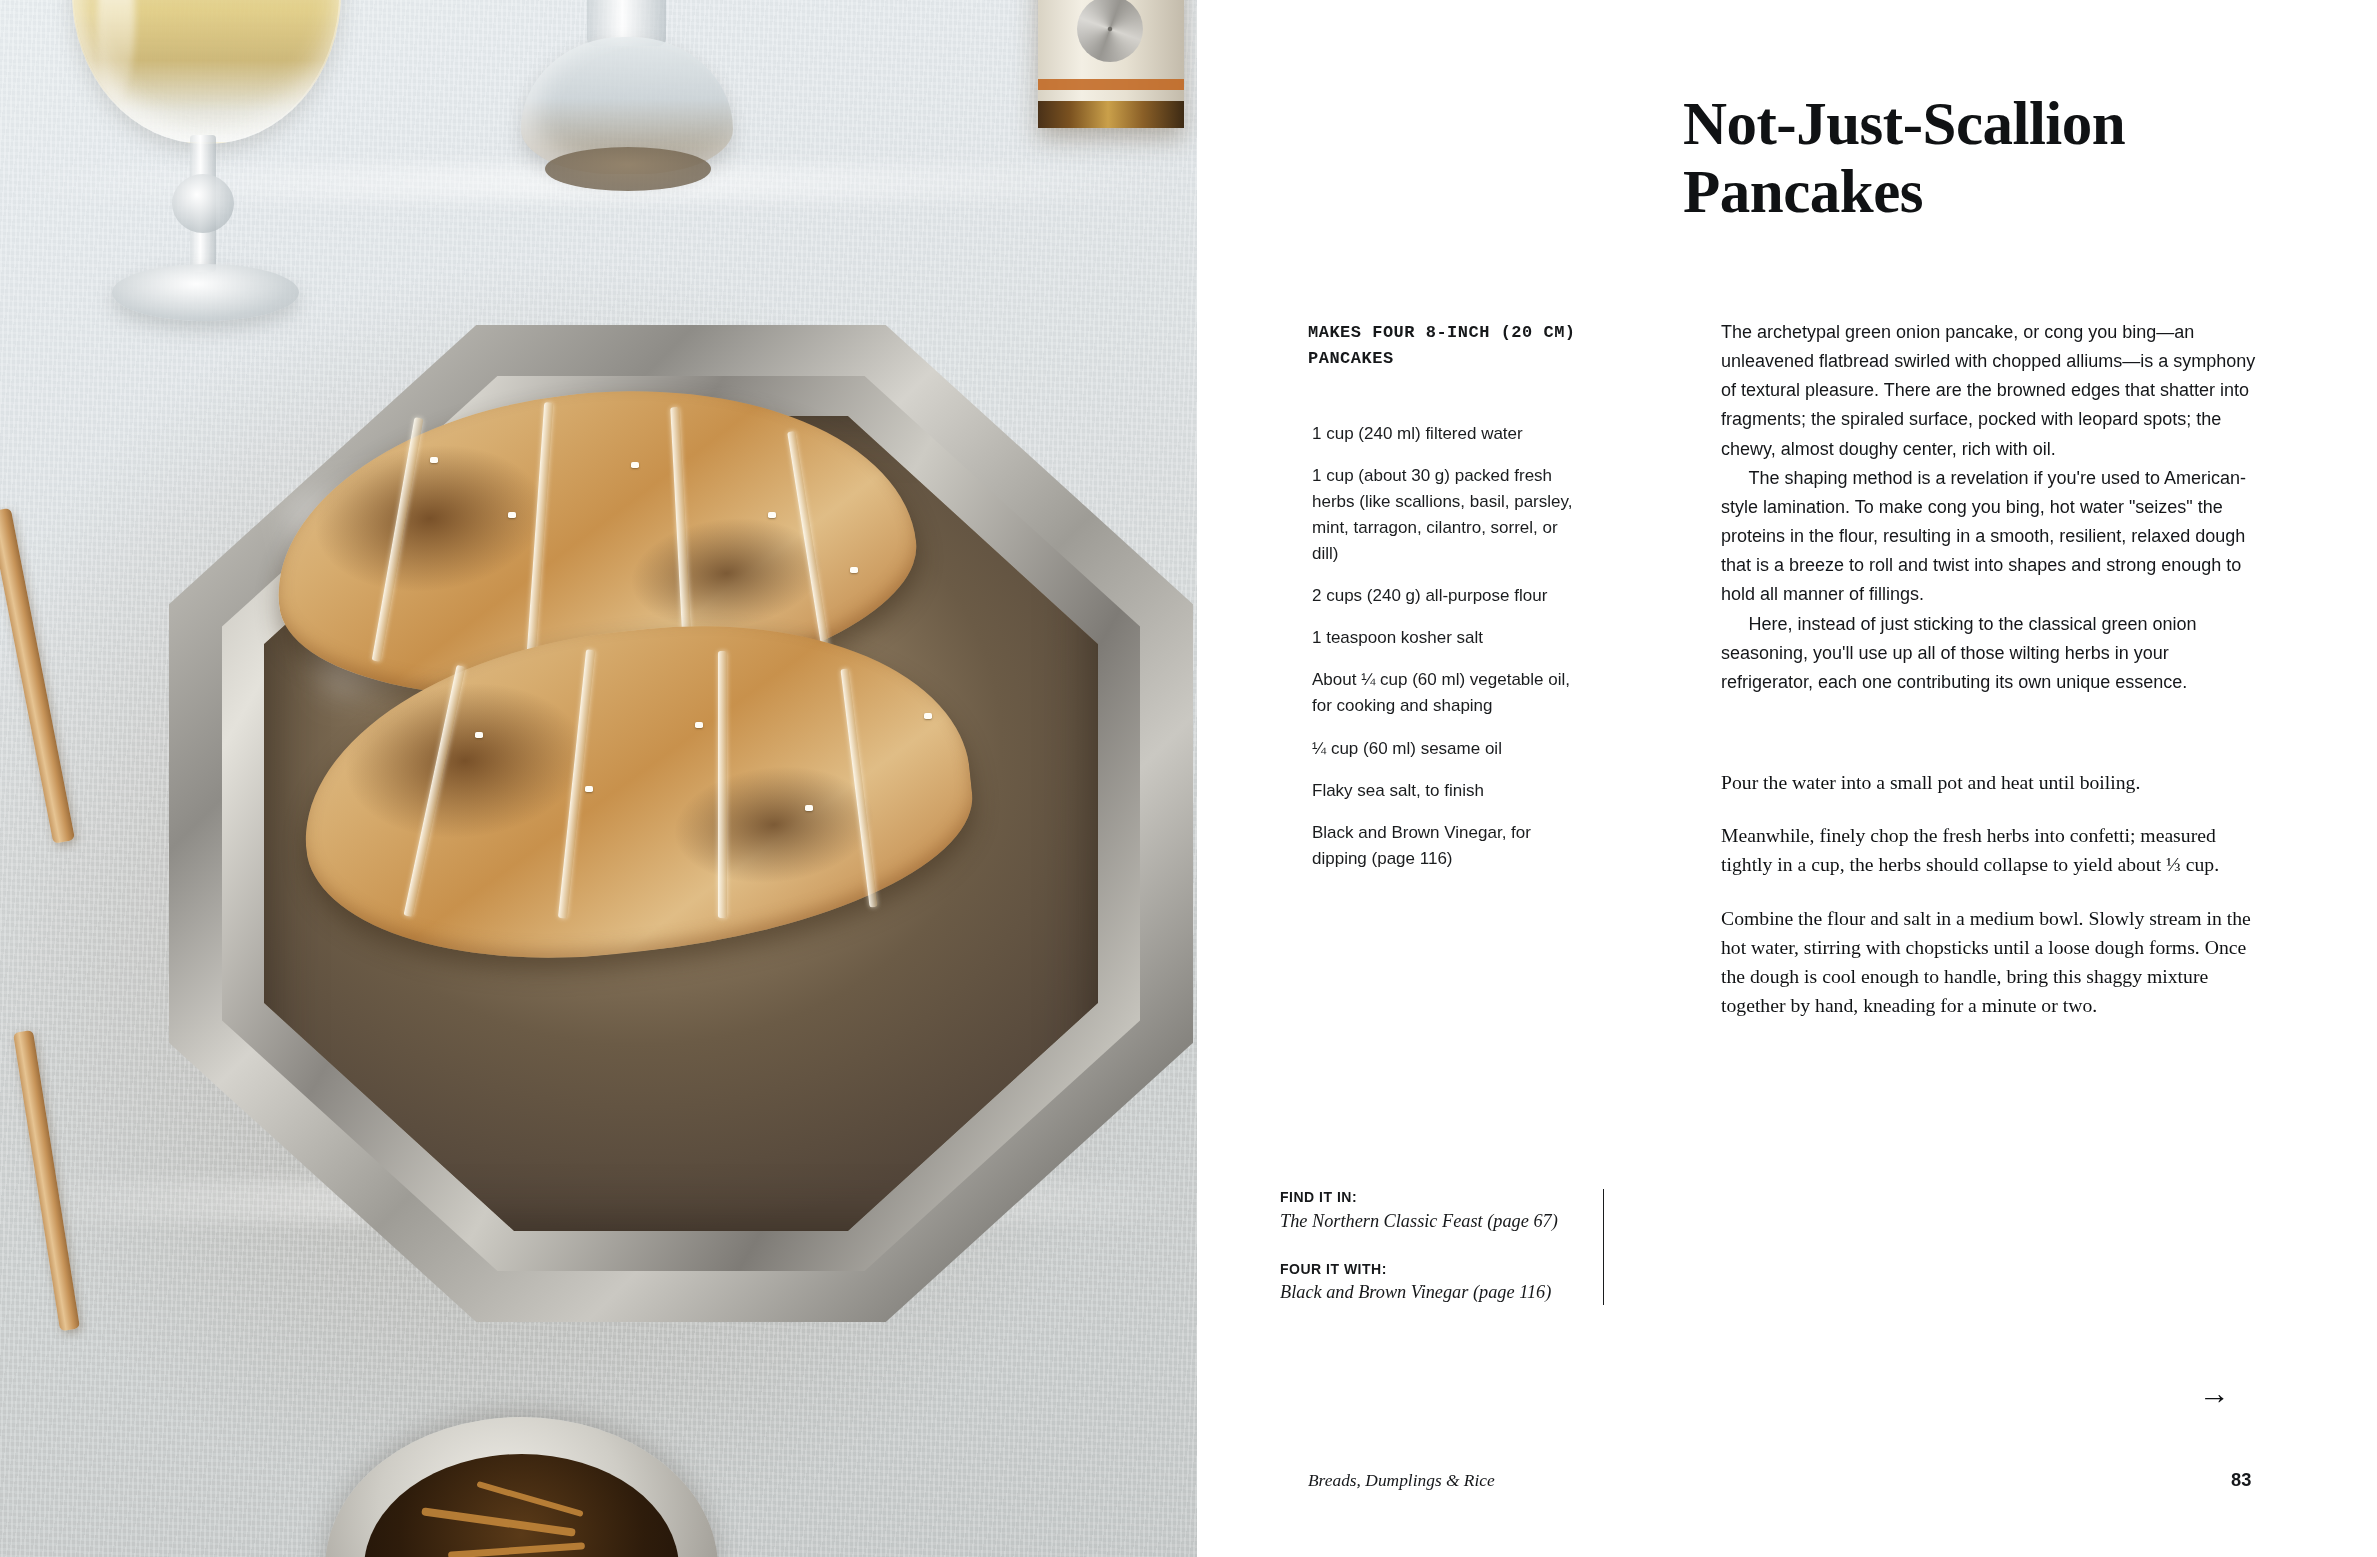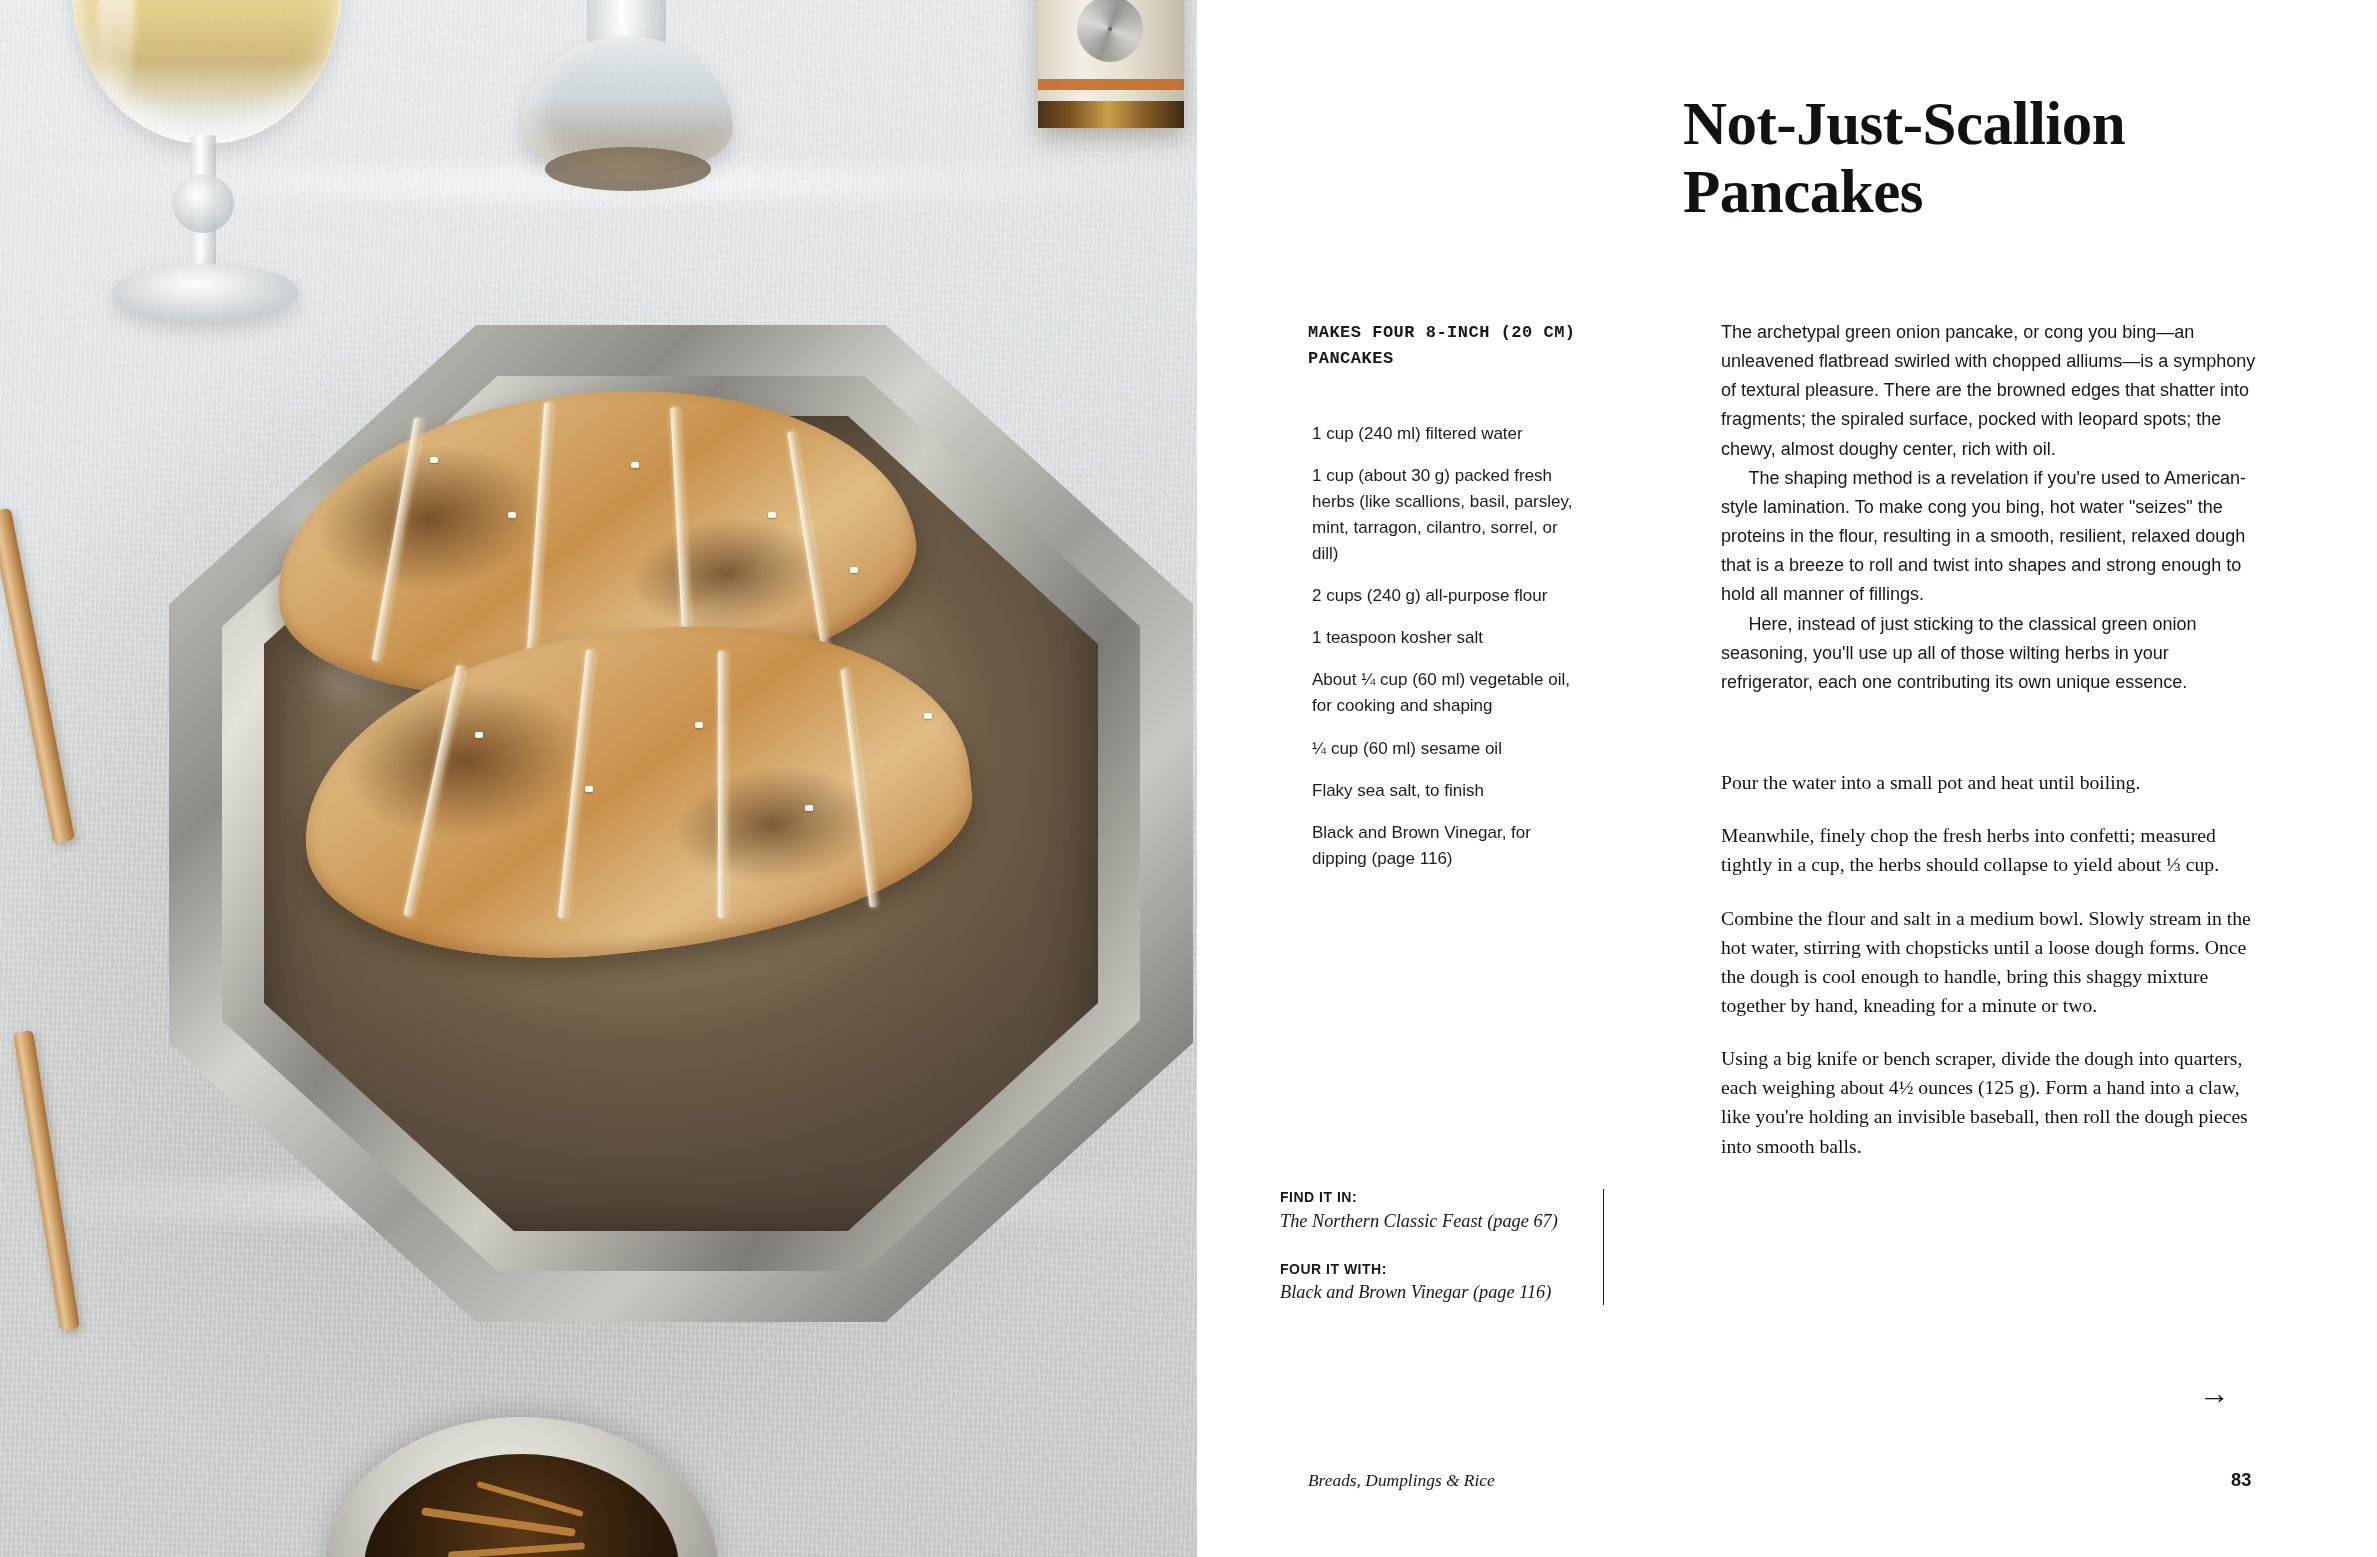--- a/index.html
+++ b/index.html
@@ -528,21 +528,20 @@
   <div class="col-right">
     <div class="intro">
       <p>The archetypal green onion pancake, or cong you bing—an unleavened flatbread swirled with chopped alliums—is a symphony of textural pleasure. There are the browned edges that shatter into fragments; the spiraled surface, pocked with leopard spots; the chewy, almost doughy center, rich with oil.</p>
       <p>The shaping method is a revelation if you're used to American-style lamination. To make cong you bing, hot water "seizes" the proteins in the flour, resulting in a smooth, resilient, relaxed dough that is a breeze to roll and twist into shapes and strong enough to hold all manner of fillings.</p>
       <p>Here, instead of just sticking to the classical green onion seasoning, you'll use up all of those wilting herbs in your refrigerator, each one contributing its own unique essence.</p>
     </div>
     <div class="steps">
       <p>Pour the water into a small pot and heat until boiling.</p>
       <p>Meanwhile, finely chop the fresh herbs into confetti; measured tightly in a cup, the herbs should collapse to yield about ⅓ cup.</p>
       <p>Combine the flour and salt in a medium bowl. Slowly stream in the hot water, stirring with chopsticks until a loose dough forms. Once the dough is cool enough to handle, bring this shaggy mixture together by hand, kneading for a minute or two.</p>
-      <p>Using a big knife or bench scraper, divide the dough into quarters, each weighing about 4½ ounces (125 g). Form a hand into a claw, like you're holding an invisible baseball, then roll the dough pieces into smooth balls.</p>
     </div>
   </div>
 
   <div class="arrow">→</div>
   <div class="footer-left">Breads, Dumplings &amp; Rice</div>
   <div class="folio">83</div>
 
 </div>
 
 

